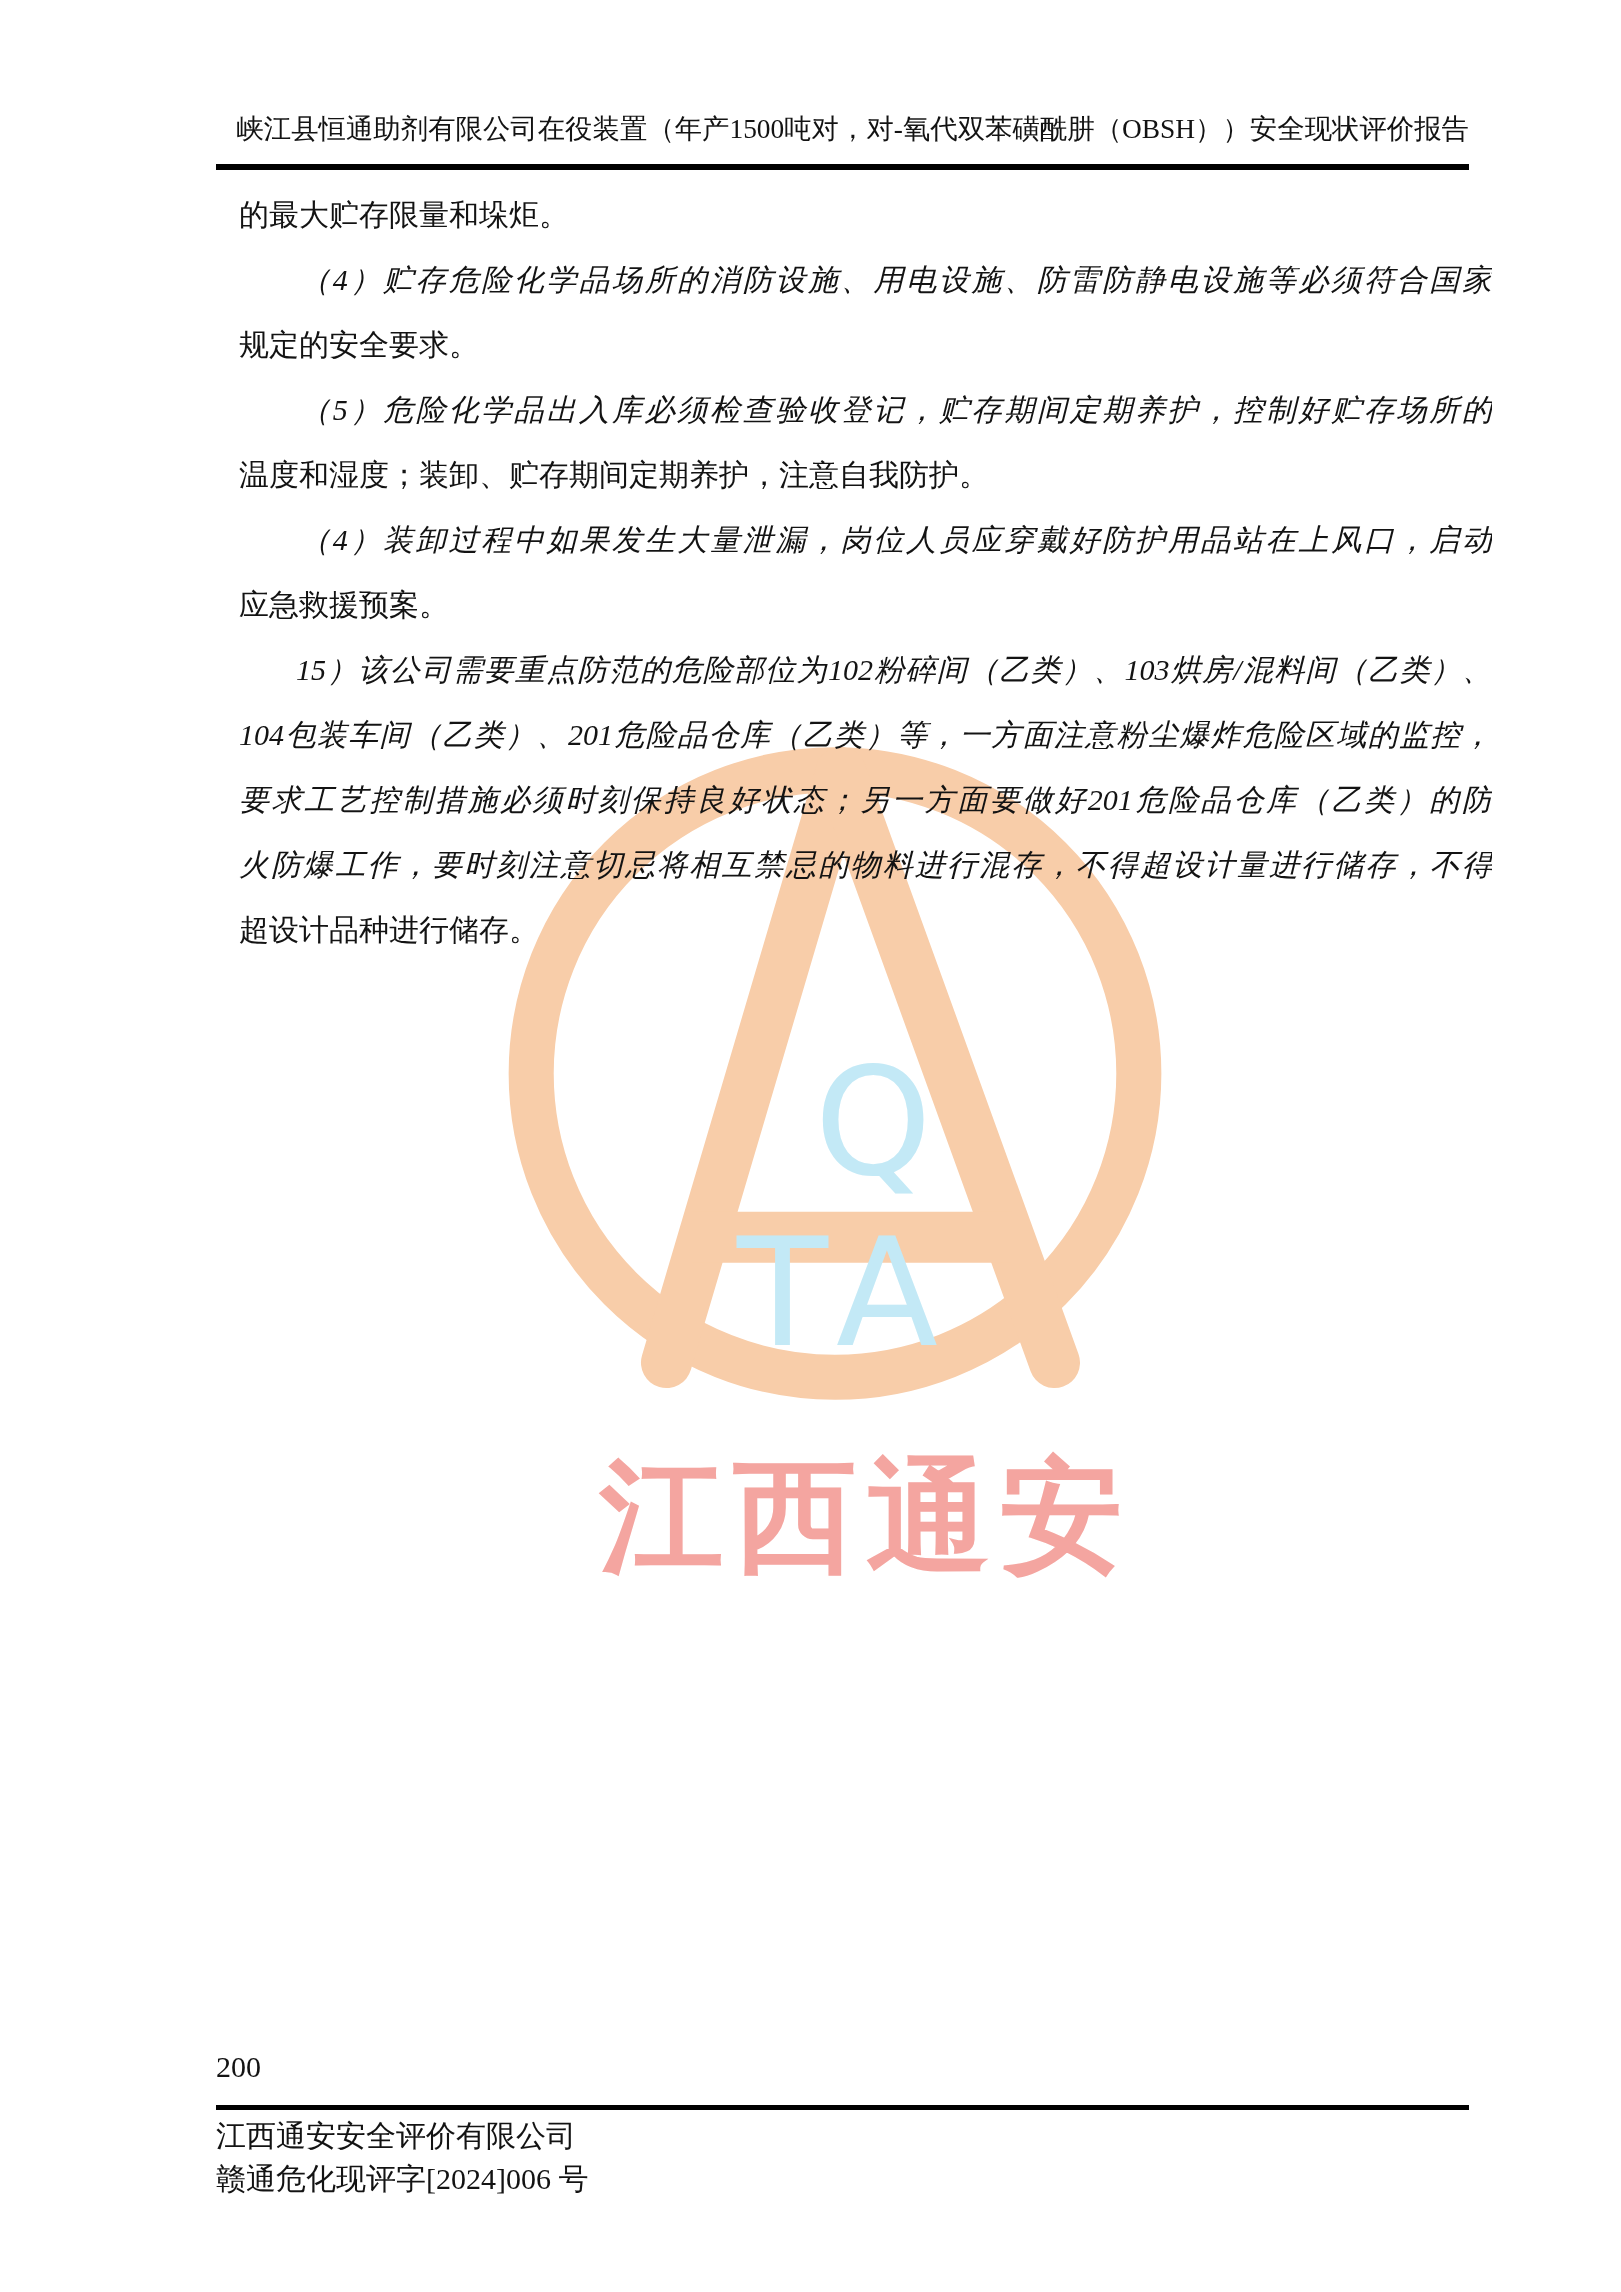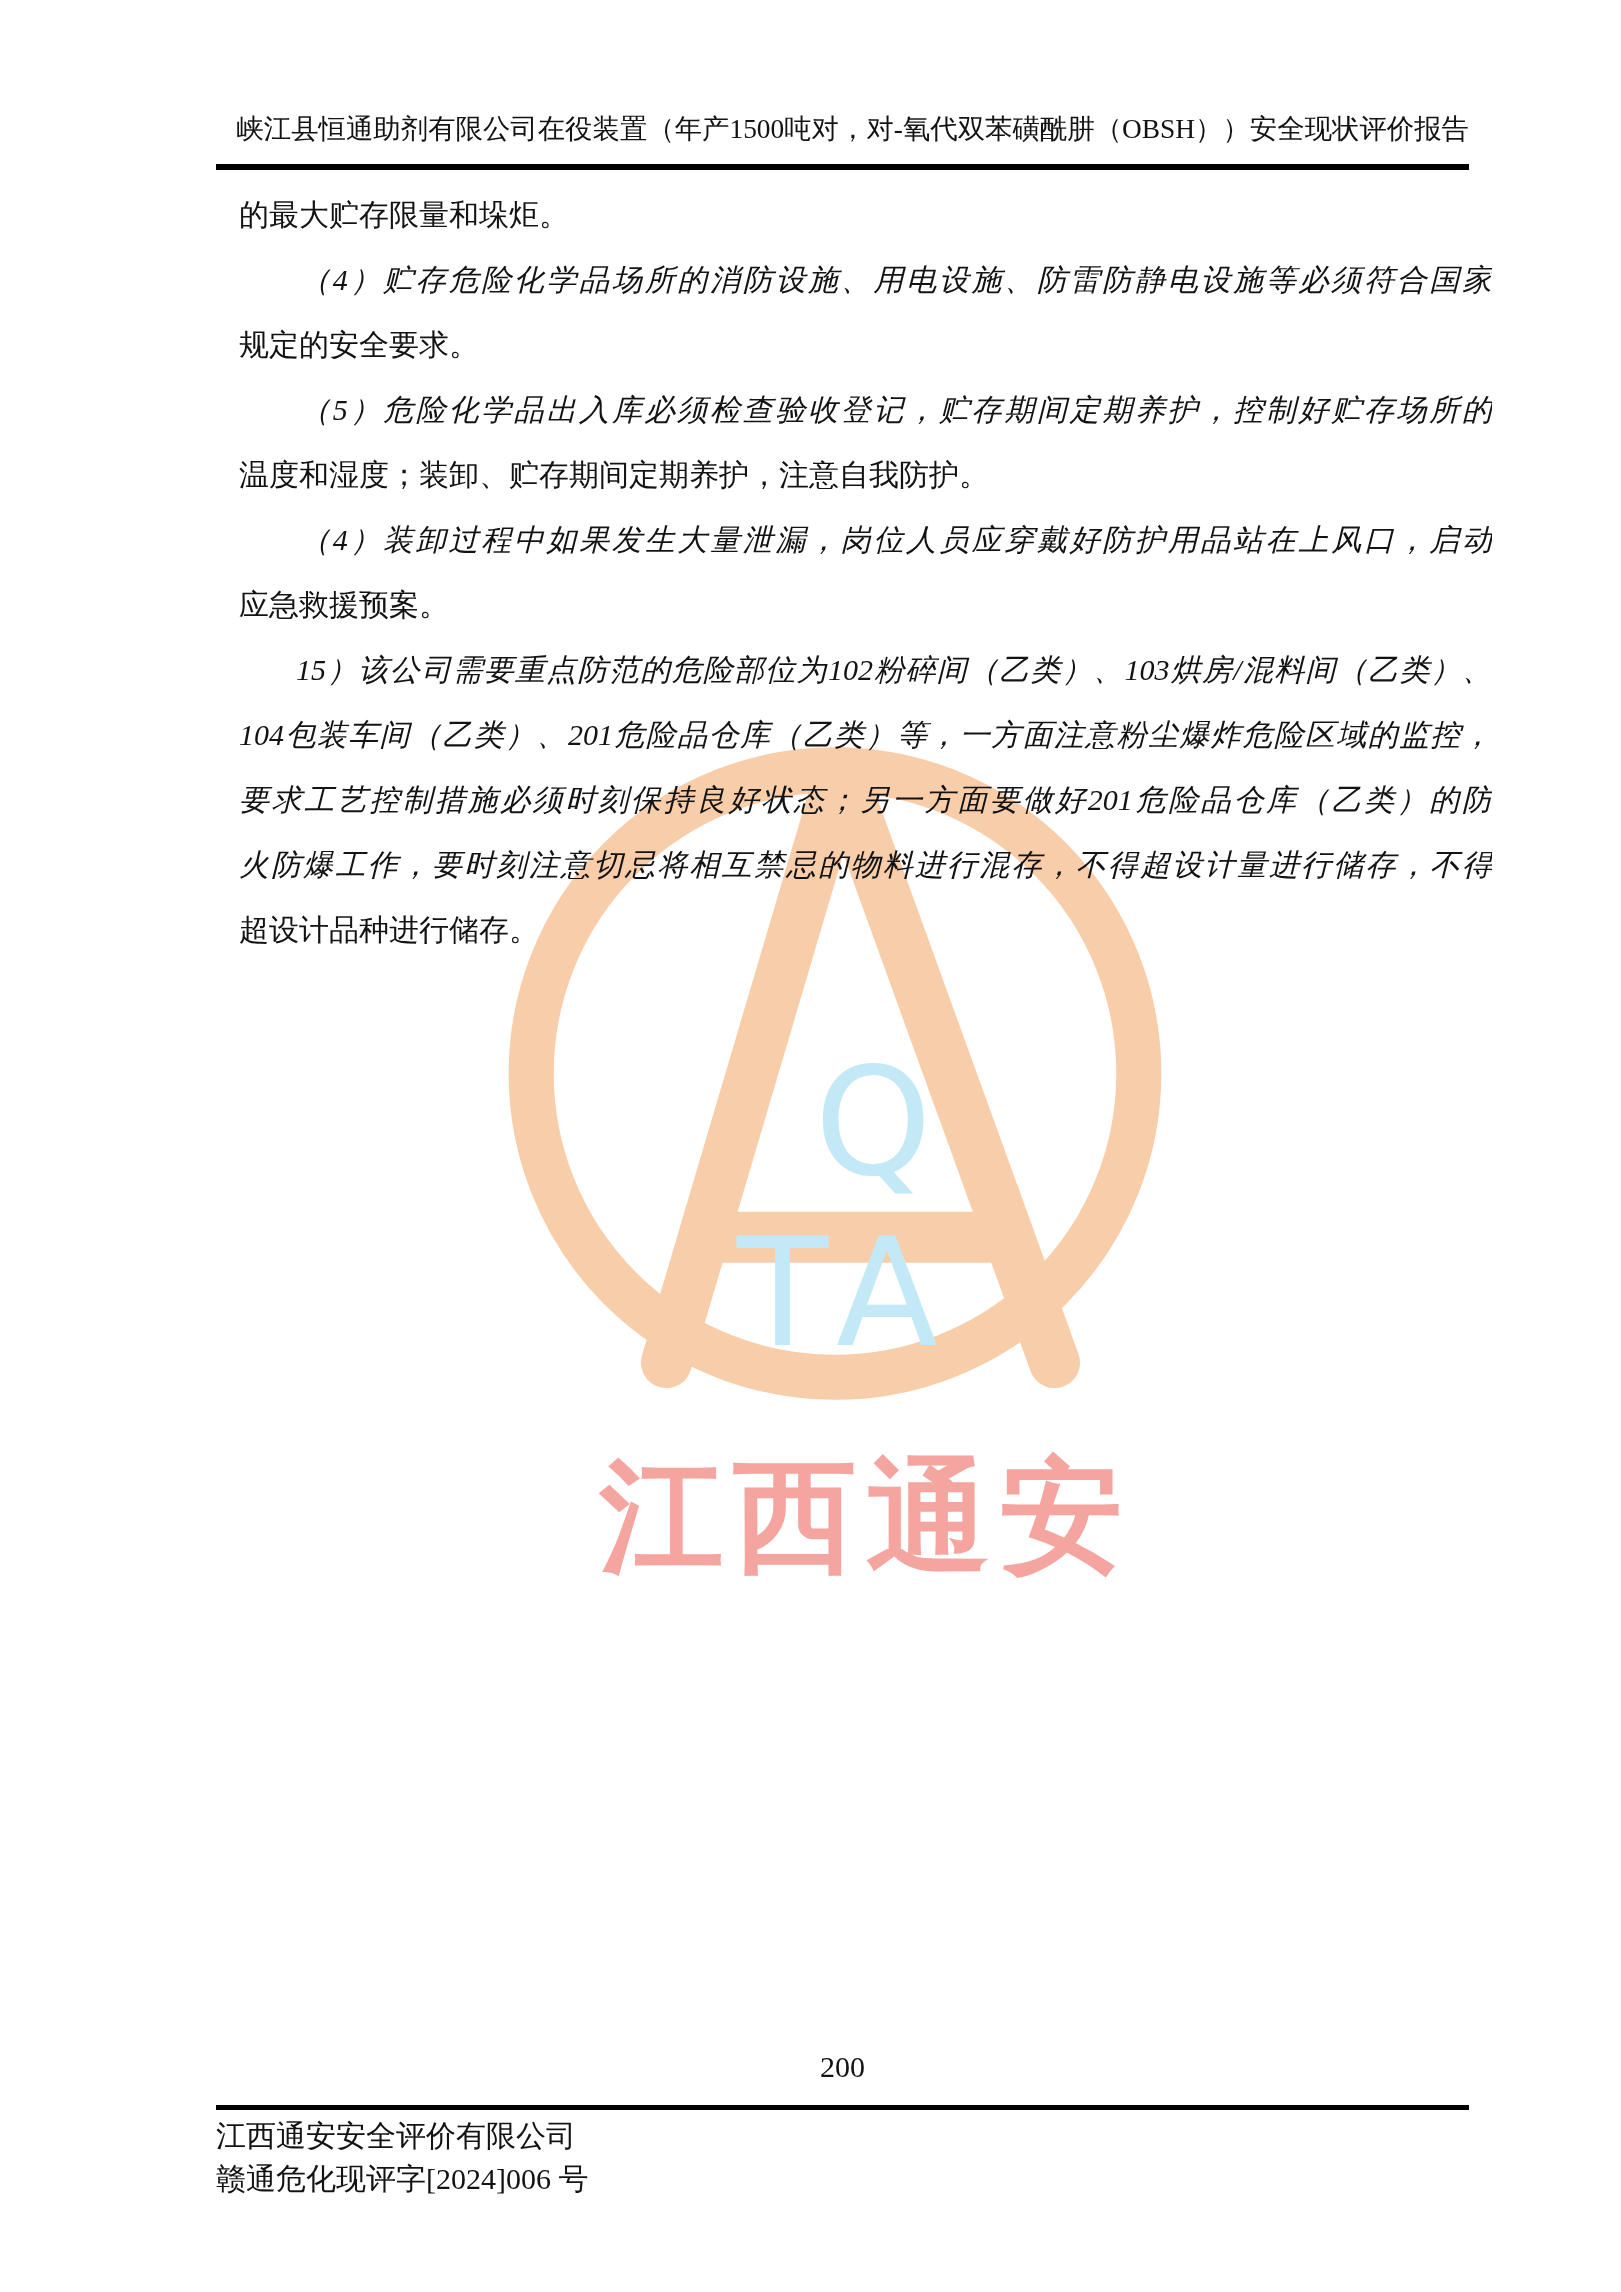--- a/index.html
+++ b/index.html
@@ -44,21 +44,21 @@
     letter-spacing:20px;
   }
   .wm text.brand {
     font-family:"Liberation Serif", serif;
     font-weight:bold;
     letter-spacing:10px;
   }
   
   .pageno {
     position:absolute; top:2047px; left:216px; width:1253px;
-    text-align:center; font-size:30px; line-height:39px;
+    font-size:30px; line-height:39px;
     z-index:2;
   }
   .footrule {
     position:absolute; top:2105px; left:216px; width:1253px; height:4.9px;
     background:#000000; z-index:2;
   }
   .footrow {
     position:absolute; top:2114px; left:216px; width:1253px;
     display:flex; justify-content:space-between;
     font-size:30px; line-height:43px; z-index:2;

